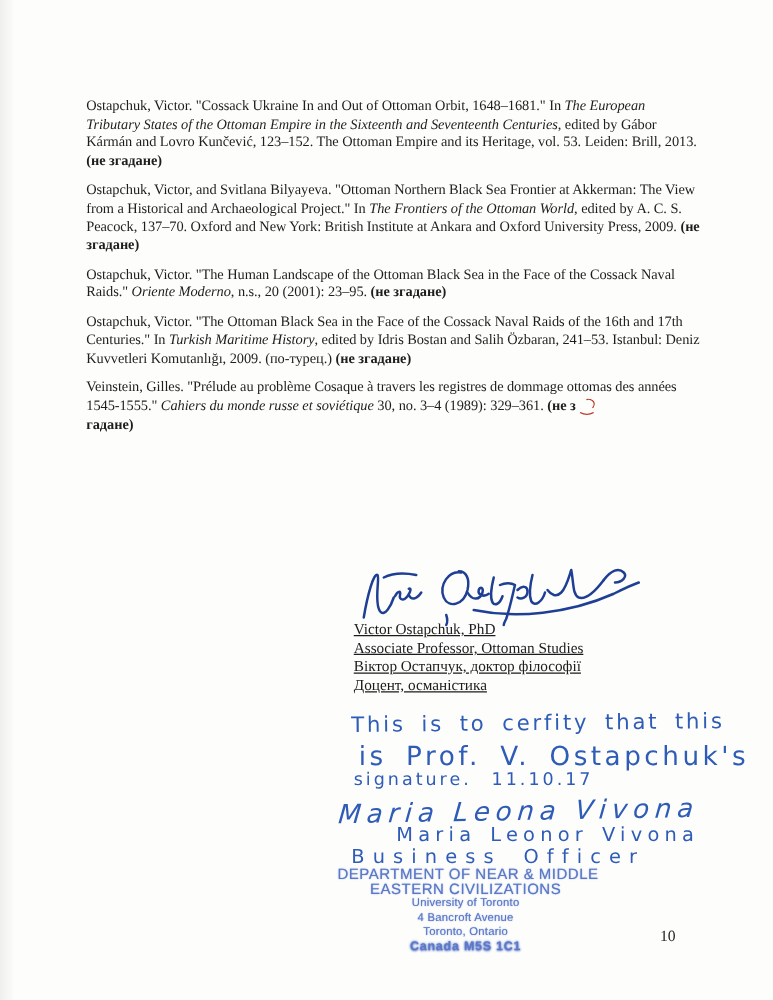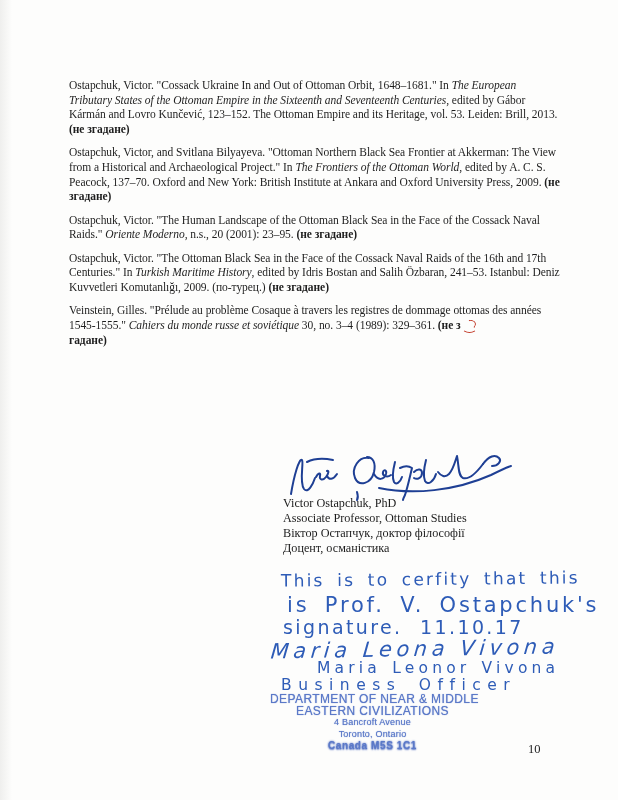--- a/index.html
+++ b/index.html
@@ -43,29 +43,29 @@
     border:1.4px solid transparent;border-bottom-color:var(--red);
     border-radius:50%;
   }
   
   .signature-svg{position:absolute;left:283px;top:448px;}
   
   .typed-block{
     position:absolute;left:283px;top:496px;
     font-size:12.2px;line-height:14.9px;color:#1c1c1c;
   }
-  .typed-line{white-space:nowrap;}
+  .typed-line{white-space:nowrap;text-decoration:underline;}
   
   .cert-line{
     position:absolute;font-family:"DejaVu Sans",sans-serif;
     color:var(--ink-blue);white-space:nowrap;
   }
   .c1{left:281px;top:569px;font-size:17px;letter-spacing:2.2px;word-spacing:5px;transform:rotate(-0.6deg);}
   .c2{left:287px;top:593px;font-size:21px;letter-spacing:2.8px;word-spacing:6px;}
-  .c3{left:283px;top:616px;font-size:19px;letter-spacing:2.4px;word-spacing:9px;}
+  .c3{left:283px;top:616px;font-size:14px;letter-spacing:2.4px;word-spacing:9px;}
   .c4{left:271px;top:637px;font-size:21px;font-style:italic;letter-spacing:4.5px;transform:skewX(-6deg) rotate(-1deg);}
   .c5{left:281px;top:659px;font-size:15.5px;letter-spacing:4.2px;word-spacing:2px;margin-left:36px;}
   .c6{left:281px;top:676px;font-size:15.5px;letter-spacing:6.5px;word-spacing:6px;}
   
   .stamp{
     position:absolute;left:270px;top:694px;width:205px;text-align:center;
     font-family:"Liberation Sans",sans-serif;color:var(--stamp-blue);
     filter:blur(0.2px);
   }
   .stamp-line{
@@ -127,20 +127,21 @@
   <div class="cert-line c1">This is to cerfity that this</div>
   <div class="cert-line c2">is Prof. V. Ostapchuk's</div>
   <div class="cert-line c3">signature.  11.10.17</div>
   <div class="cert-line c4">Maria Leona Vivona</div>
   <div class="cert-line c5">Maria Leonor Vivona</div>
   <div class="cert-line c6">Business Officer</div>
 
   <div class="stamp">
     <div class="stamp-line sb">DEPARTMENT OF NEAR &amp; MIDDLE</div>
     <div class="stamp-line sb">EASTERN CIVILIZATIONS</div>
+    <div class="stamp-line">University of Toronto</div>
     <div class="stamp-line">4 Bancroft Avenue</div>
     <div class="stamp-line">Toronto, Ontario</div>
     <div class="stamp-line smudge">Canada  M5S 1C1</div>
   </div>
 
   <div class="page-number">10</div>
 
 </div>
 
 </body></html>

